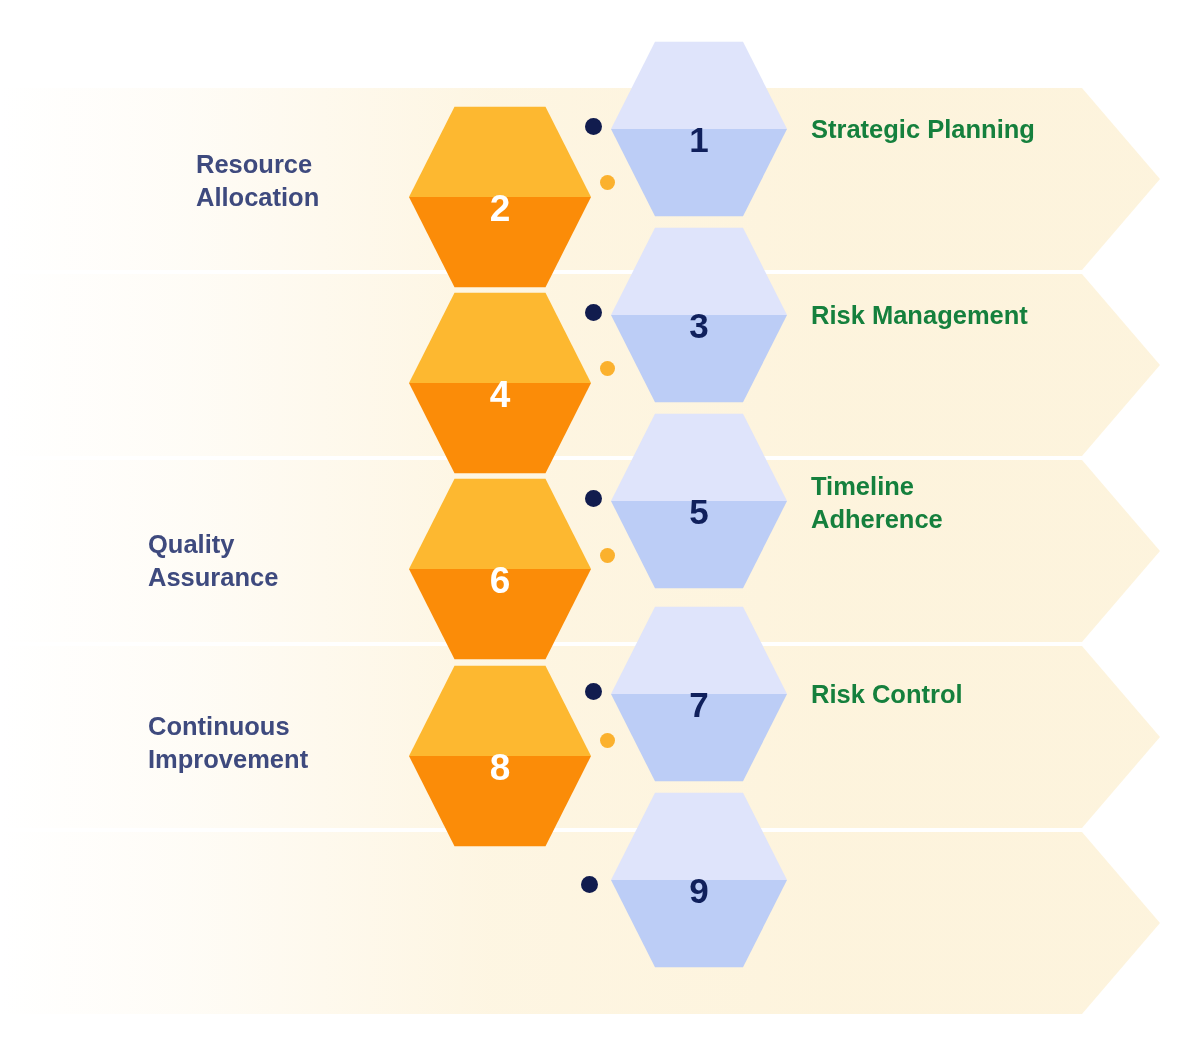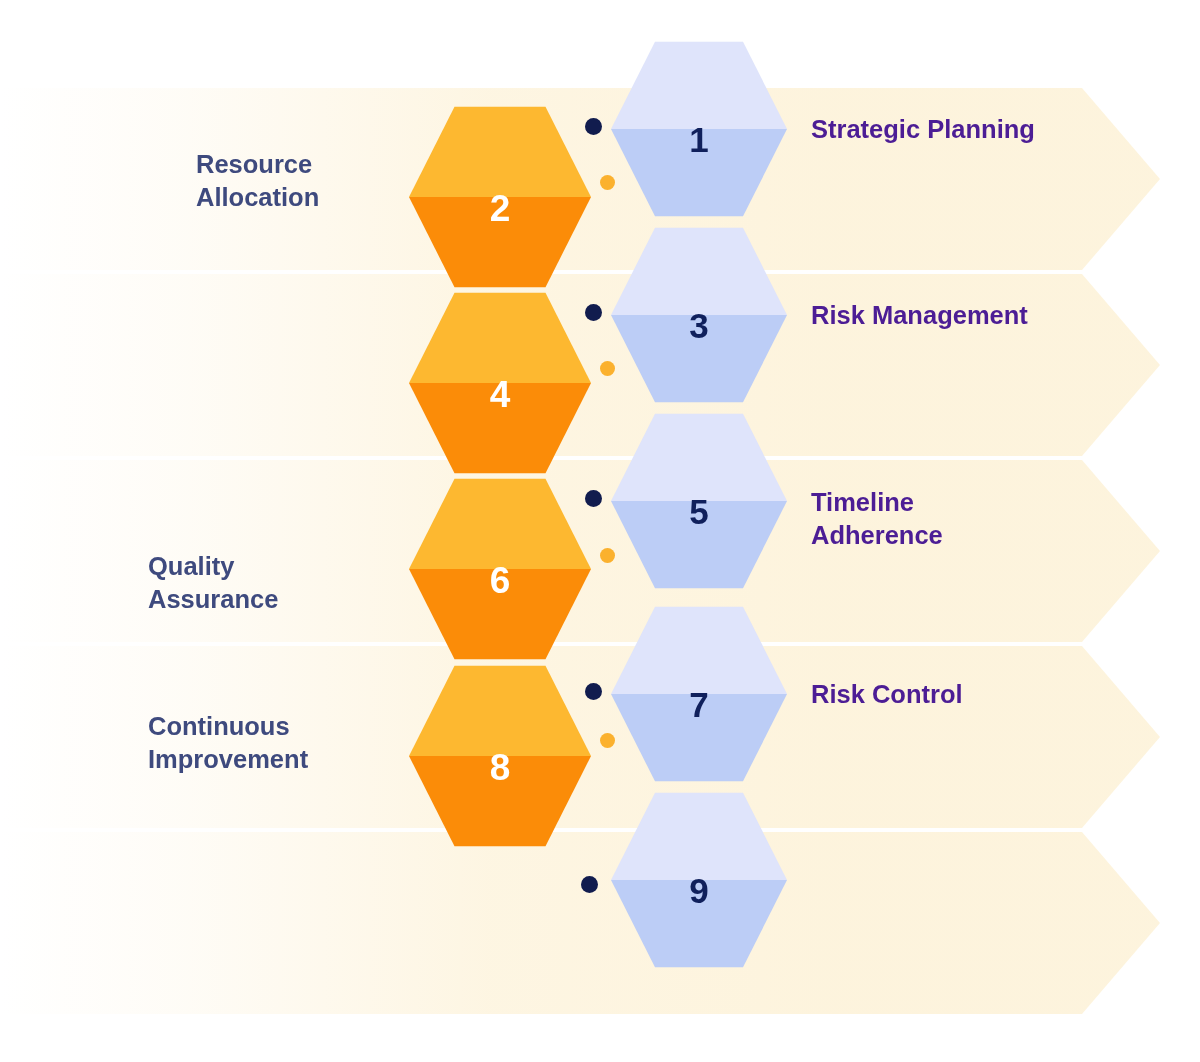--- a/index.html
+++ b/index.html
@@ -120,21 +120,21 @@
     white-space: pre-line;
   }
   .label-left {
     color: #3e4a7e;
     font-size: 25.5px;
     text-align: left;
     left: 148px;
     width: 265px;
   }
   .label-right {
-    color: #4c1d95;
+    color: #15803d;
     font-size: 25.5px;
     text-align: left;
     left: 811px;
     width: 320px;
   }
 </style>
 </head>
 <body>
 
 <div id="stage">
@@ -175,29 +175,29 @@
     <span class="num">4</span>
   </div>
   <div class="dot dot-navy" style="left:585px; top:304px;"></div>
   <div class="dot dot-amber" style="left:600px; top:361px;"></div>
 
   <div class="hex hex-blue" style="left:611px; top:411px;">
     <div class="half-top"></div>
     <div class="half-bot"></div>
     <span class="num">5</span>
   </div>
-  <div class="label label-right" style="top:486px;">Timeline
+  <div class="label label-right" style="top:470px;">Timeline
 Adherence</div>
 
   <div class="hex hex-orange" style="left:409px; top:476px;">
     <div class="half-top"></div>
     <div class="half-bot"></div>
     <span class="num">6</span>
   </div>
-  <div class="label label-left" style="top:550px;">Quality
+  <div class="label label-left" style="top:528px;">Quality
 Assurance</div>
   <div class="dot dot-navy" style="left:585px; top:490px;"></div>
   <div class="dot dot-amber" style="left:600px; top:548px;"></div>
 
   <div class="hex hex-blue" style="left:611px; top:604px;">
     <div class="half-top"></div>
     <div class="half-bot"></div>
     <span class="num">7</span>
   </div>
   <div class="label label-right" style="top:678px;">Risk Control</div>

